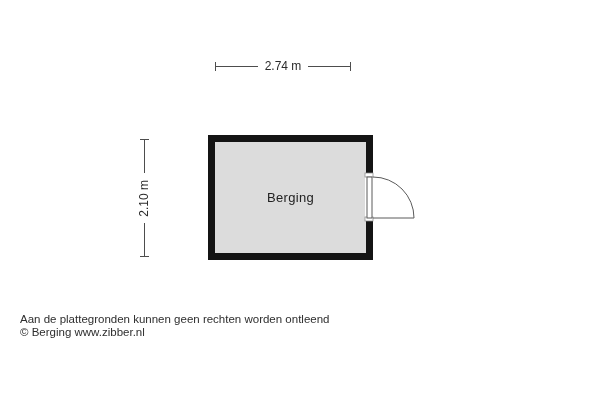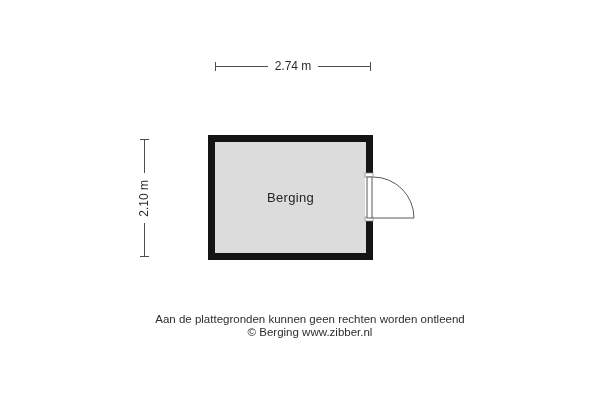--- a/index.html
+++ b/index.html
@@ -3,21 +3,21 @@
 <meta charset="utf-8">
 <style>
   html,body { margin:0; padding:0; background:#ffffff; }
   .canvas {
     position:relative; width:600px; height:400px; background:#ffffff;
     font-family:"Liberation Sans", sans-serif; overflow:hidden;
   }
 
   
   .dim-top {
-    position:absolute; left:215px; top:59px; width:156px; height:14px;
+    position:absolute; left:215px; top:59px; width:136px; height:14px;
     display:flex; align-items:center;
   }
   .dim-top .dline { flex:1; height:1px; background:#4d4d4d; }
   .dim-top .tick  { width:1px; height:9px; background:#4d4d4d; }
   .dlabel {
     font-size:12px; color:#2b2b2b; white-space:nowrap; padding:0 7px;
   }
 
   
   .dim-left {
@@ -40,21 +40,21 @@
 
   
   .door-gap {
     position:absolute; left:365px; top:173px; width:9px; height:48px;
     background:#ffffff;
   }
   .door-svg { position:absolute; left:364px; top:170px; width:52px; height:52px; }
 
   
   .footer {
-    position:absolute; left:20px; right:0; top:313px; text-align:center;
+    position:absolute; left:20px; right:0; top:313px; text-align:left;
     color:#2e2e2e; font-size:11.5px; line-height:12.5px;
   }
 </style>
 </head>
 <body>
 
 <div class="canvas">
 
   <div class="dim-top">
     <span class="tick"></span>

